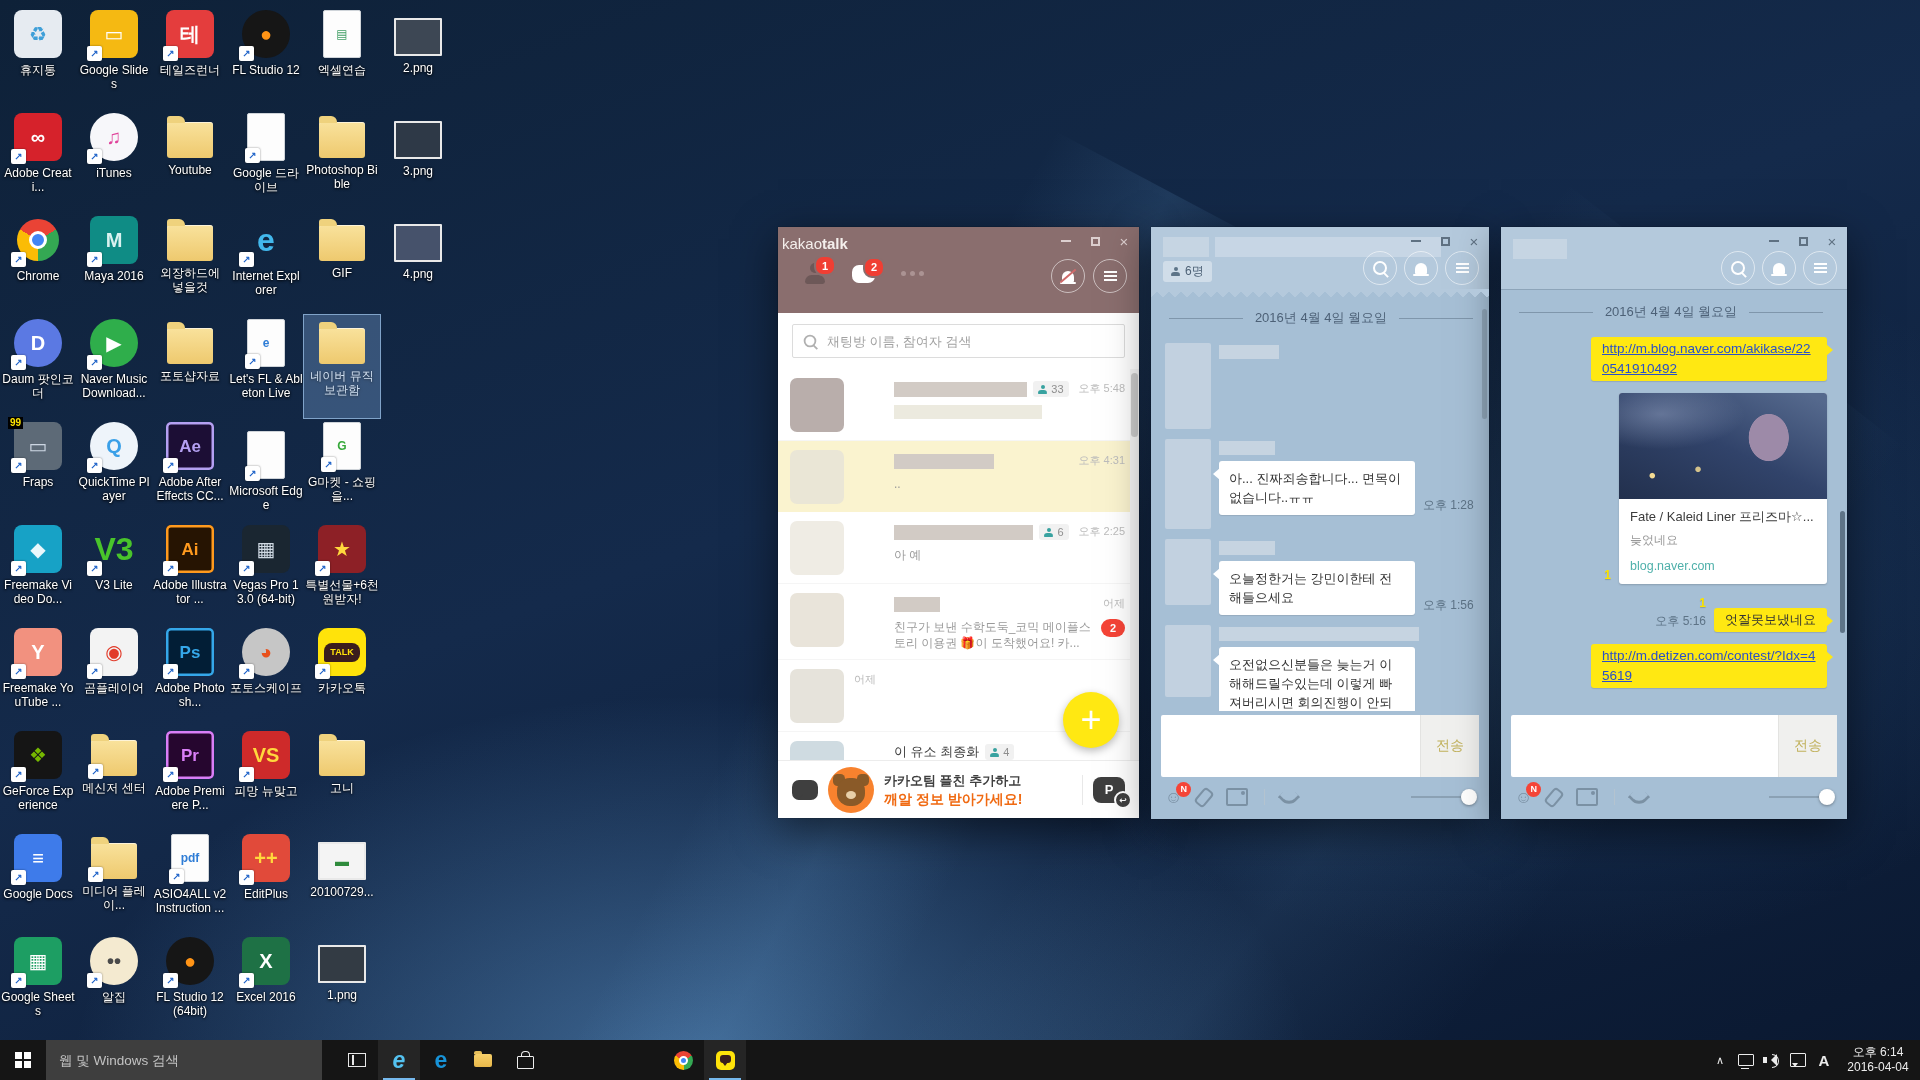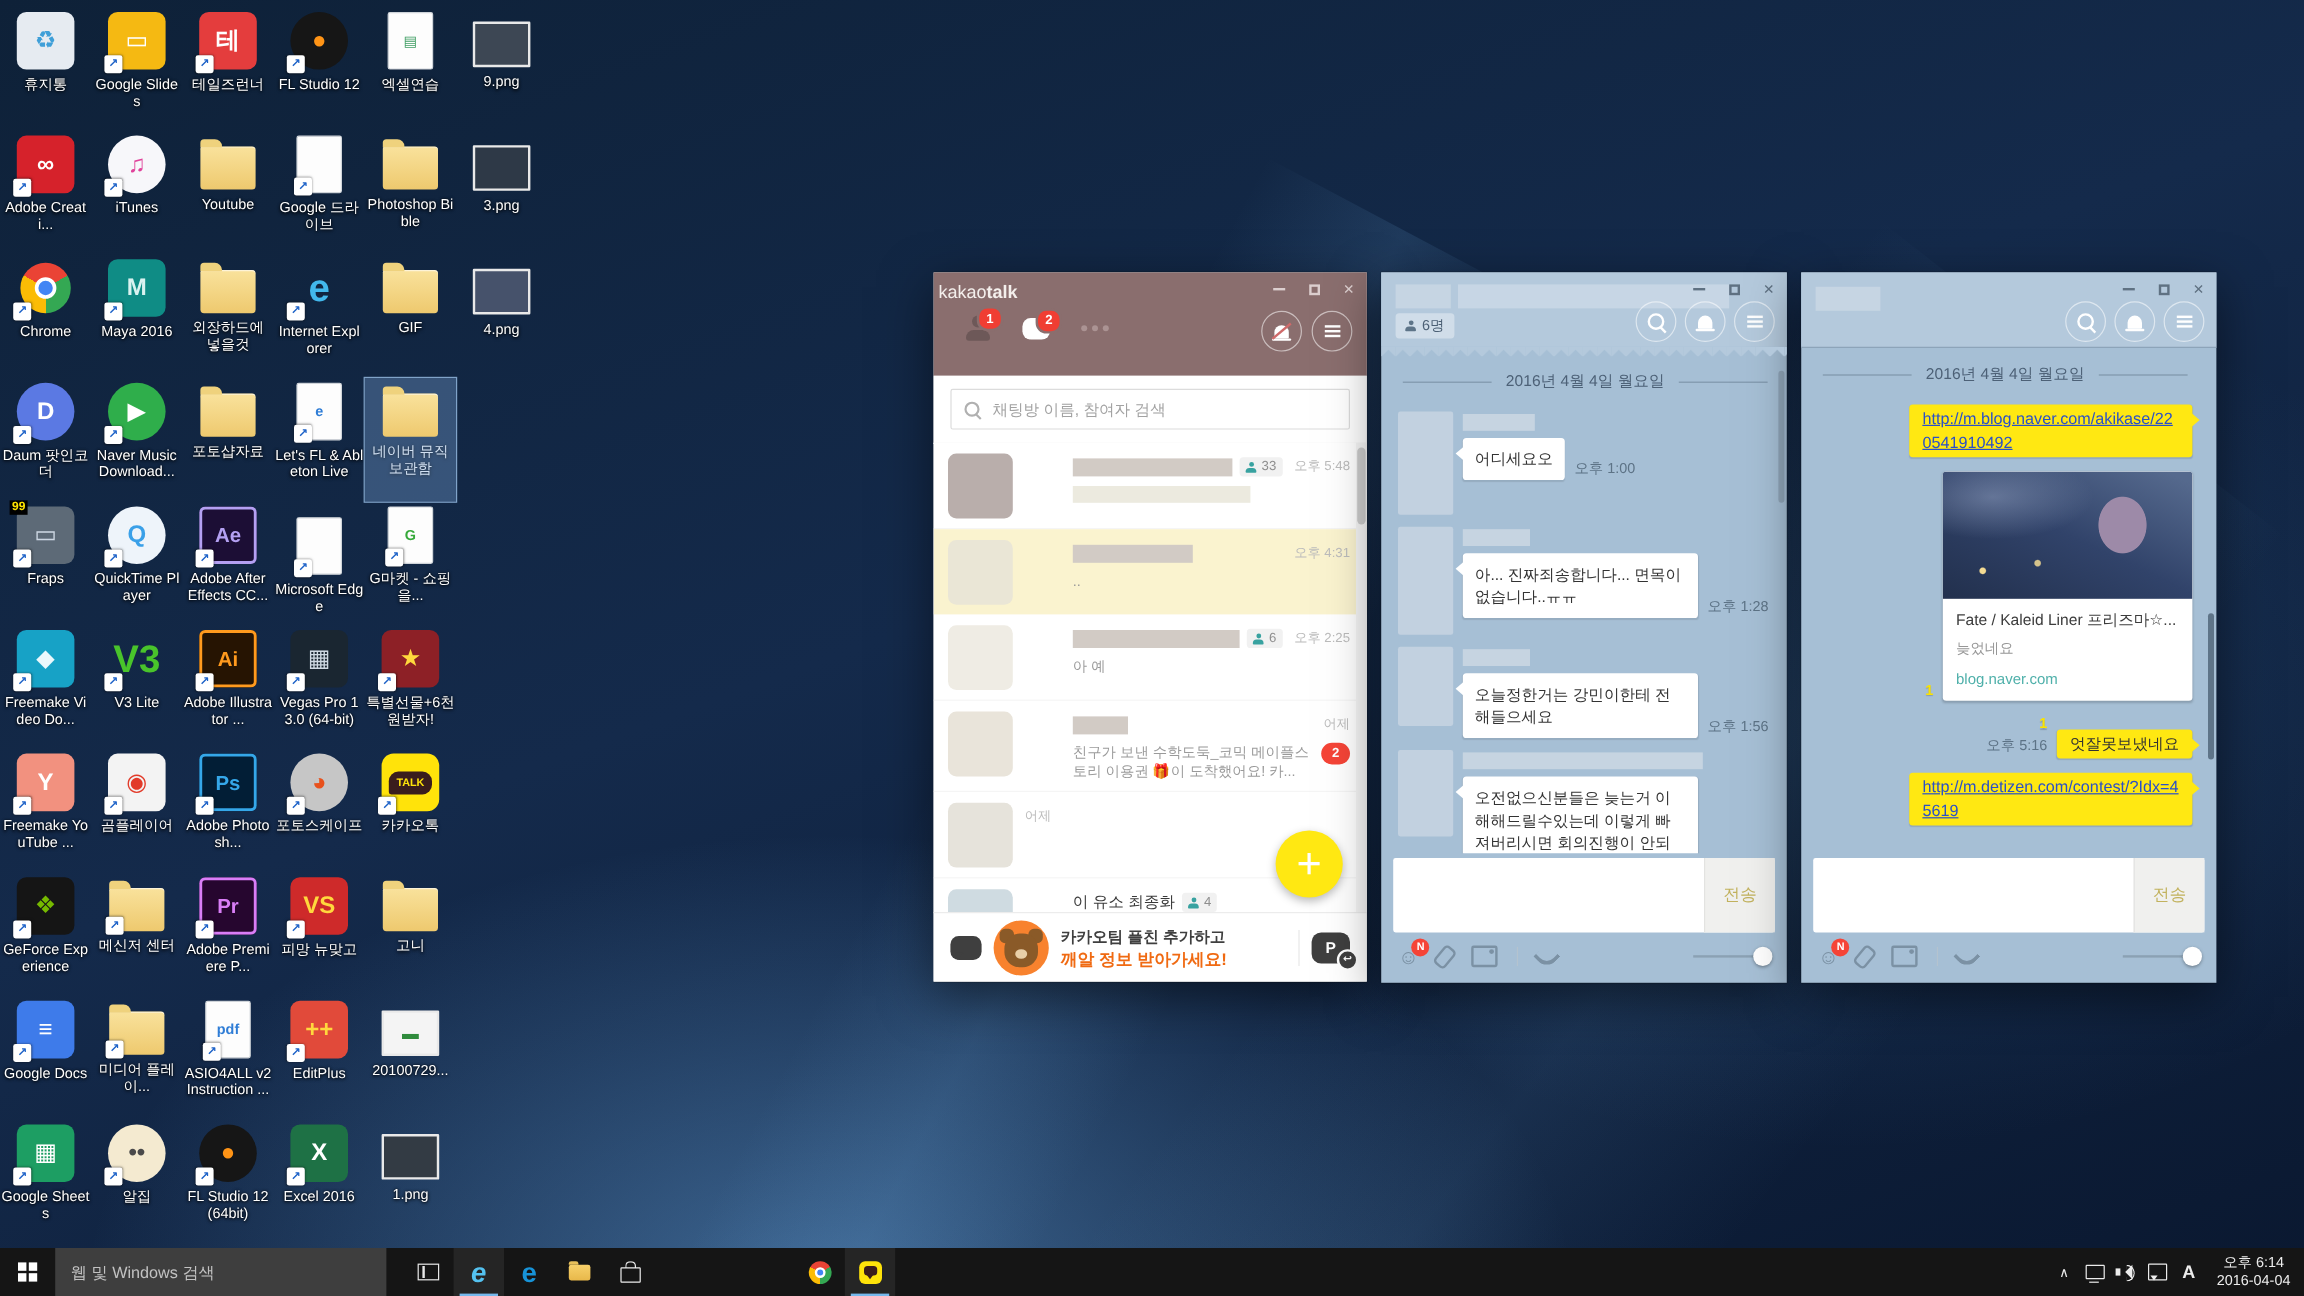--- a/index.html
+++ b/index.html
@@ -747,21 +747,21 @@
       </div>
       <div class="dlabel">1.png</div>
     </div>
 
     <div class="dcell t-img" style="grid-area: 1 / 6;">
 
       <div class="dicon" style="background: rgb(61, 71, 84);">
         <span class="glyph"></span>
 
       </div>
-      <div class="dlabel">9.png</div>
+      <div class="dlabel">2.png</div>
     </div>
 
     <div class="dcell t-img" style="grid-area: 2 / 6;">
 
       <div class="dicon" style="background: rgb(46, 57, 71);">
         <span class="glyph"></span>
 
       </div>
       <div class="dlabel">3.png</div>
     </div>
@@ -965,25 +965,20 @@
   </div>
   <div class="zz"></div>
   <div class="marea">
     <div class="dvd">2016년 4월 4일 월요일</div>
     <div>
 
         <div class="mrow">
           <div class="mav" style="height: 86px;"></div>
           <div class="mcol">
             <div class="mnb" style="width: 60px;"></div>
-            <div class="bline">
-              <div class="wbub">어디세요오</div>
-
-              <span class="mtime">오후 1:00</span>
-            </div>
           </div>
         </div>
 
         <div class="mrow">
           <div class="mav" style="height: 90px;"></div>
           <div class="mcol">
             <div class="mnb" style="width: 56px;"></div>
             <div class="bline">
               <div class="wbub" style="width: 196px;">아... 진짜죄송합니다... 면목이없습니다..ㅠㅠ</div>
 

